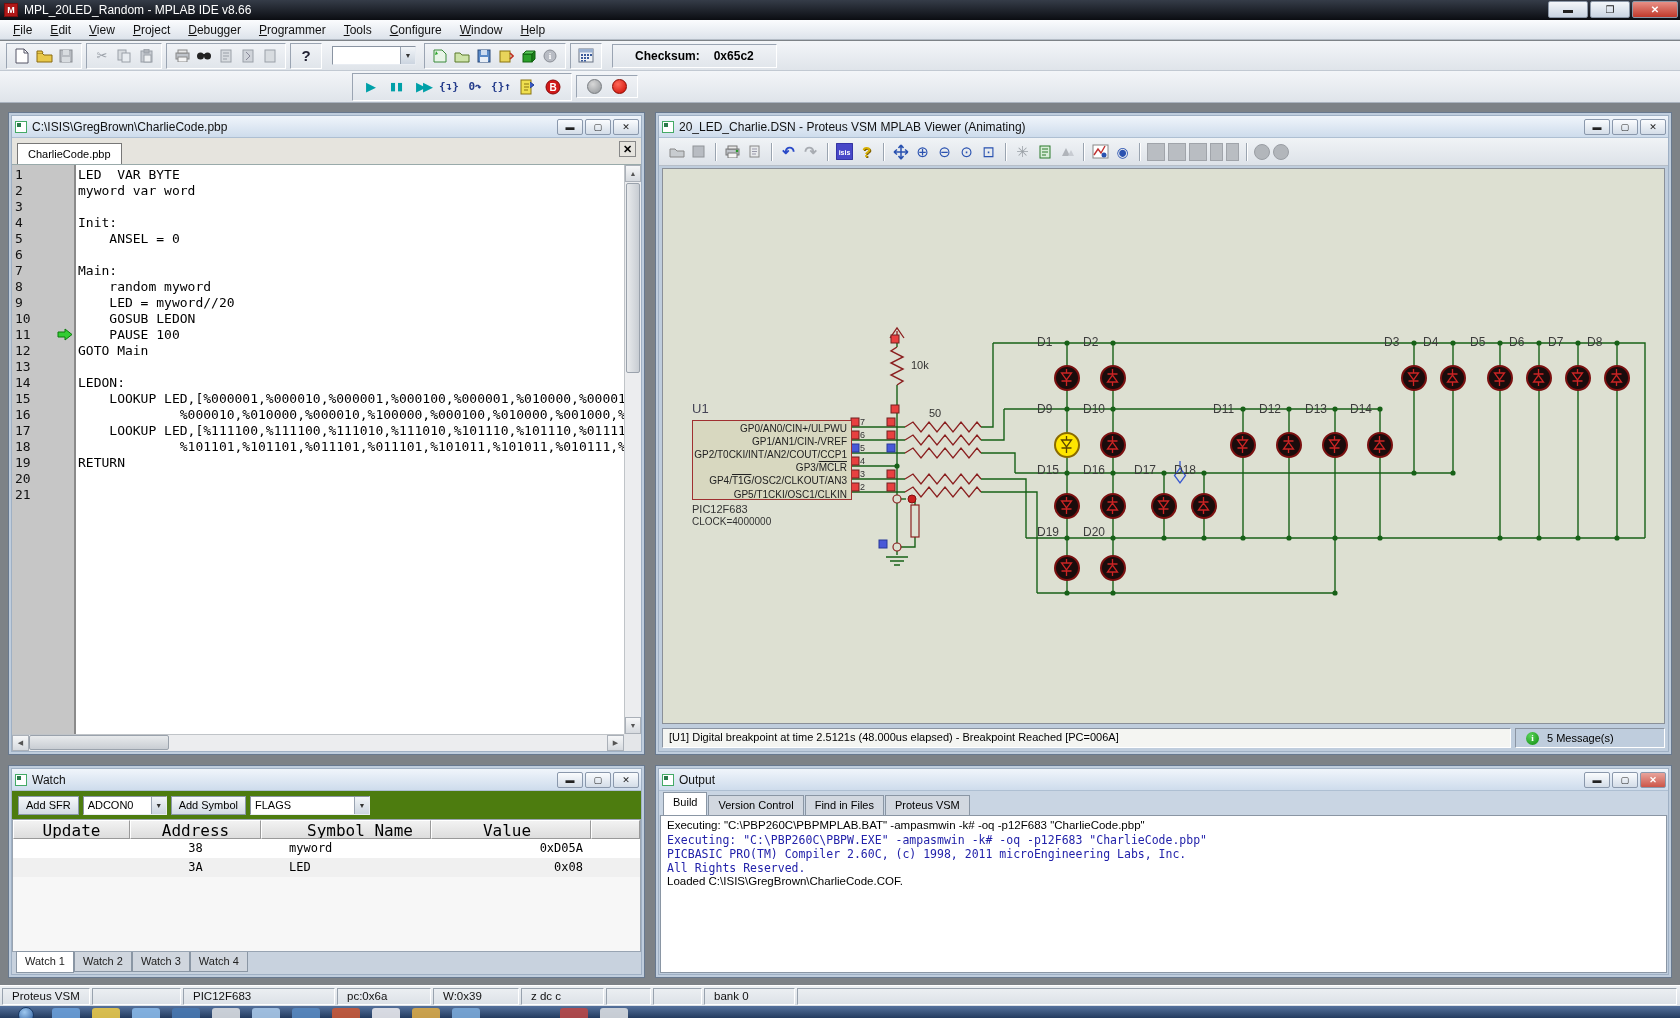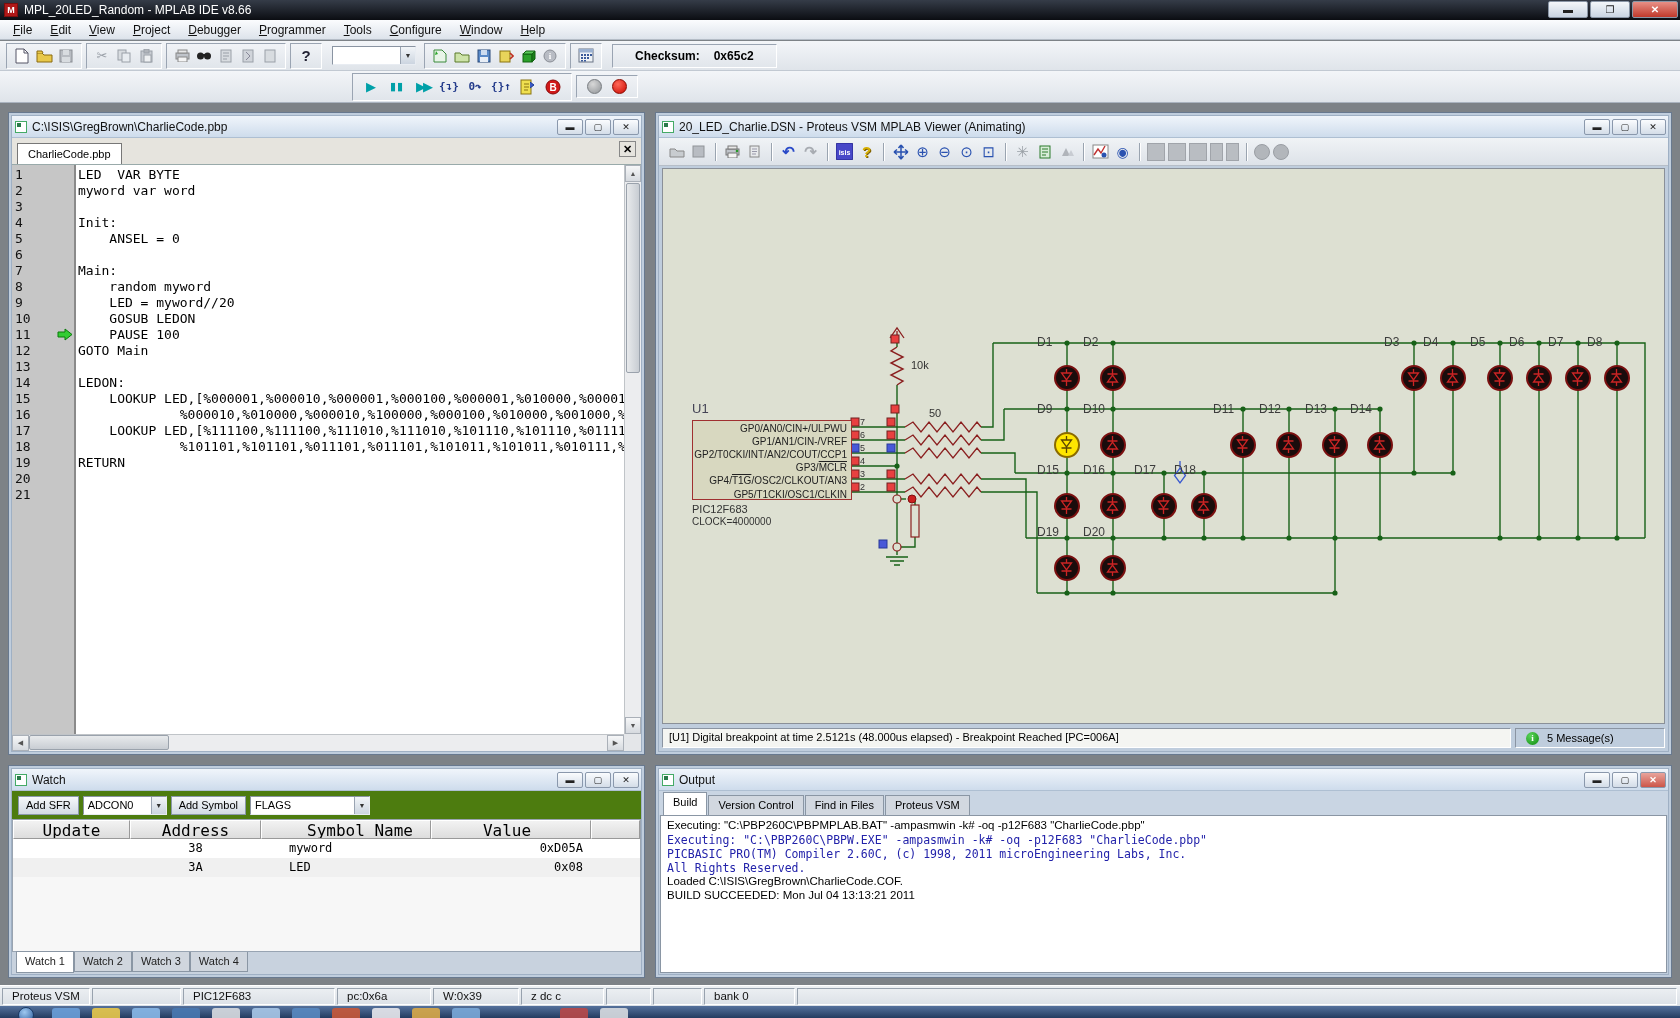--- a/index.html
+++ b/index.html
@@ -840,21 +840,20 @@
           <div class="otab">Version Control</div>
           <div class="otab">Find in Files</div>
           <div class="otab">Proteus VSM</div>
         </div>
       <div class="obody" id="obody">
           <div class="out-line plain">Executing: "C:\PBP260C\PBPMPLAB.BAT" -ampasmwin -k# -oq  -p12F683 "CharlieCode.pbp"</div>
           <div class="out-line blue">Executing:  "C:\PBP260C\PBPW.EXE"  -ampasmwin  -k#  -oq  -p12F683  "CharlieCode.pbp"</div>
           <div class="out-line blue">PICBASIC PRO(TM) Compiler 2.60C, (c) 1998, 2011 microEngineering Labs, Inc.</div>
           <div class="out-line blue">All Rights Reserved.</div>
           <div class="out-line plain">Loaded C:\ISIS\GregBrown\CharlieCode.COF.</div>
-          <div class="out-line plain">BUILD SUCCEEDED: Mon Jul 04 13:13:21 2011</div>
         </div>
     </div>
   </div>
 </div>
 
 <div class="statusbar" id="statusbar">
     <div class="sfield" style="width: 88px;">Proteus VSM</div>
     <div class="sfield" style="width: 89px;"></div>
     <div class="sfield" style="width: 152px;">PIC12F683</div>
     <div class="sfield" style="width: 94px;">pc:0x6a</div>

